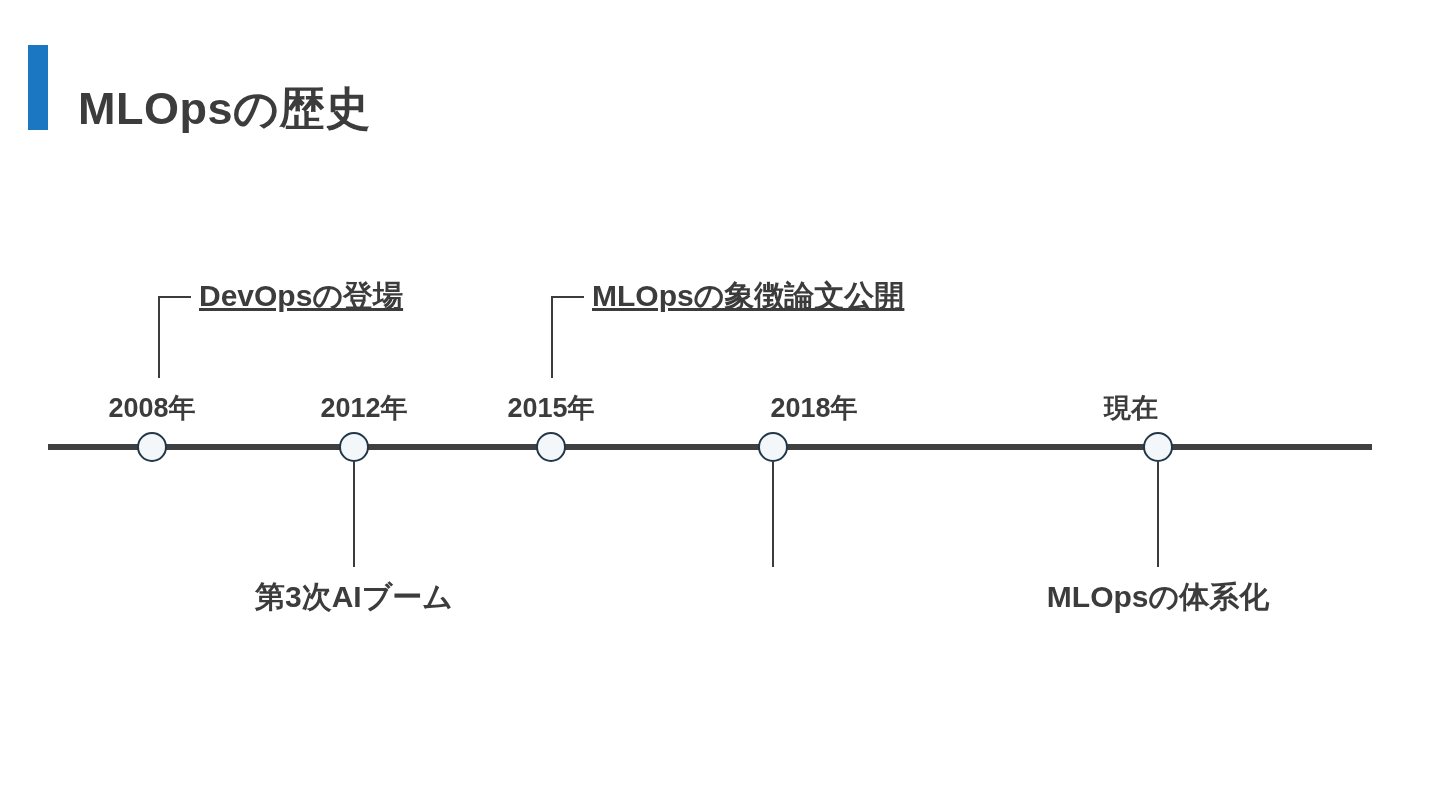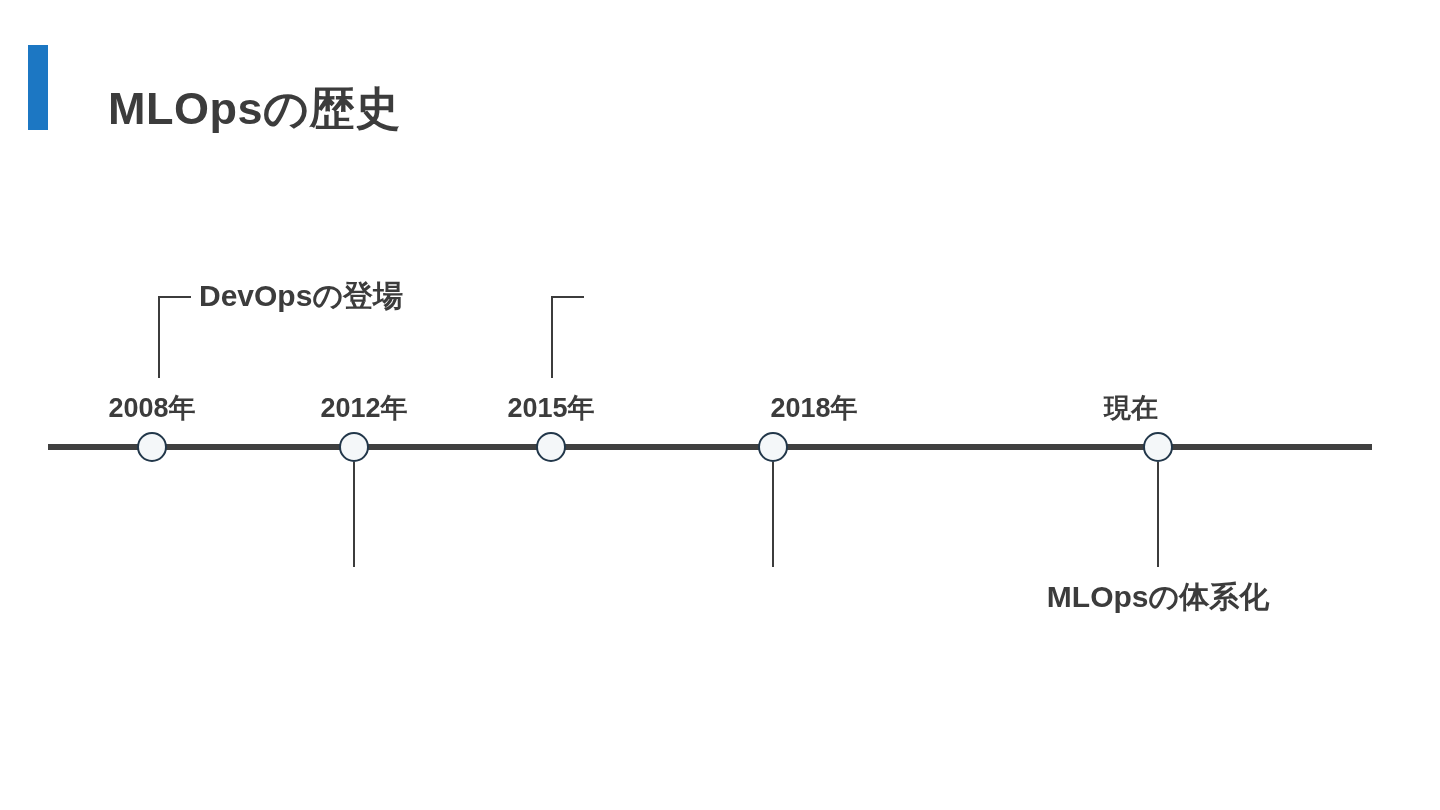--- a/index.html
+++ b/index.html
@@ -32,21 +32,20 @@
   .slide-title {
     position: absolute;
     left: 78px;
     top: 52px;
     font-size: 45px;
     font-weight: bold;
     color: #3C3C3C;
     letter-spacing: 0.5px;
     line-height: 1.2;
     white-space: nowrap;
-    margin-left: 30px;
   }
 
   
   .timeline-axis {
     position: absolute;
     left: 48px;
     top: 444px;
     width: 1324px;
     height: 6px;
     background: #404040;
@@ -105,20 +104,21 @@
     position: absolute;
     font-size: 30px;
     font-weight: bold;
     color: #3C3C3C;
     white-space: nowrap;
     line-height: 1.25;
     z-index: 2;
   }
   .callout-label.above {
     top: 277px;
+    text-decoration: underline;
   }
   .callout-label.below {
     top: 578px;
     transform: translateX(-50%);
   }
 </style>
 </head>
 <body>
 
 <div id="slide">
@@ -128,25 +128,27 @@
 
   <div class="timeline-axis"></div>
 
   <div class="connector-up-stem" style="left:158px; top:296px; height:82px;"></div>
   <div class="connector-up-arm" style="left:158px; top:296px; width:33px;"></div>
   <div class="callout-label above" style="left:199px;">DevOpsの登場</div>
   <div class="node-date" style="left:152px;">2008年</div>
   <div class="node" style="left:152px;"></div>
 
   <div class="connector-down-stem" style="left:353px; top:462px; height:105px;"></div>
+  <div class="callout-label below" style="left:354px;">第3次AIブーム</div>
   <div class="node-date" style="left:364px;">2012年</div>
   <div class="node" style="left:354px;"></div>
 
   <div class="connector-up-stem" style="left:551px; top:296px; height:82px;"></div>
   <div class="connector-up-arm" style="left:551px; top:296px; width:33px;"></div>
+  <div class="callout-label above" style="left:592px;">MLOpsの象徴論文公開</div>
   <div class="node-date" style="left:551px;">2015年</div>
   <div class="node" style="left:551px;"></div>
 
   <div class="connector-down-stem" style="left:772px; top:462px; height:105px;"></div>
   <div class="node-date" style="left:814px;">2018年</div>
   <div class="node" style="left:773px;"></div>
 
   <div class="connector-down-stem" style="left:1157px; top:462px; height:105px;"></div>
   <div class="callout-label below" style="left:1158px;">MLOpsの体系化</div>
   <div class="node-date" style="left:1131px;">現在</div>

